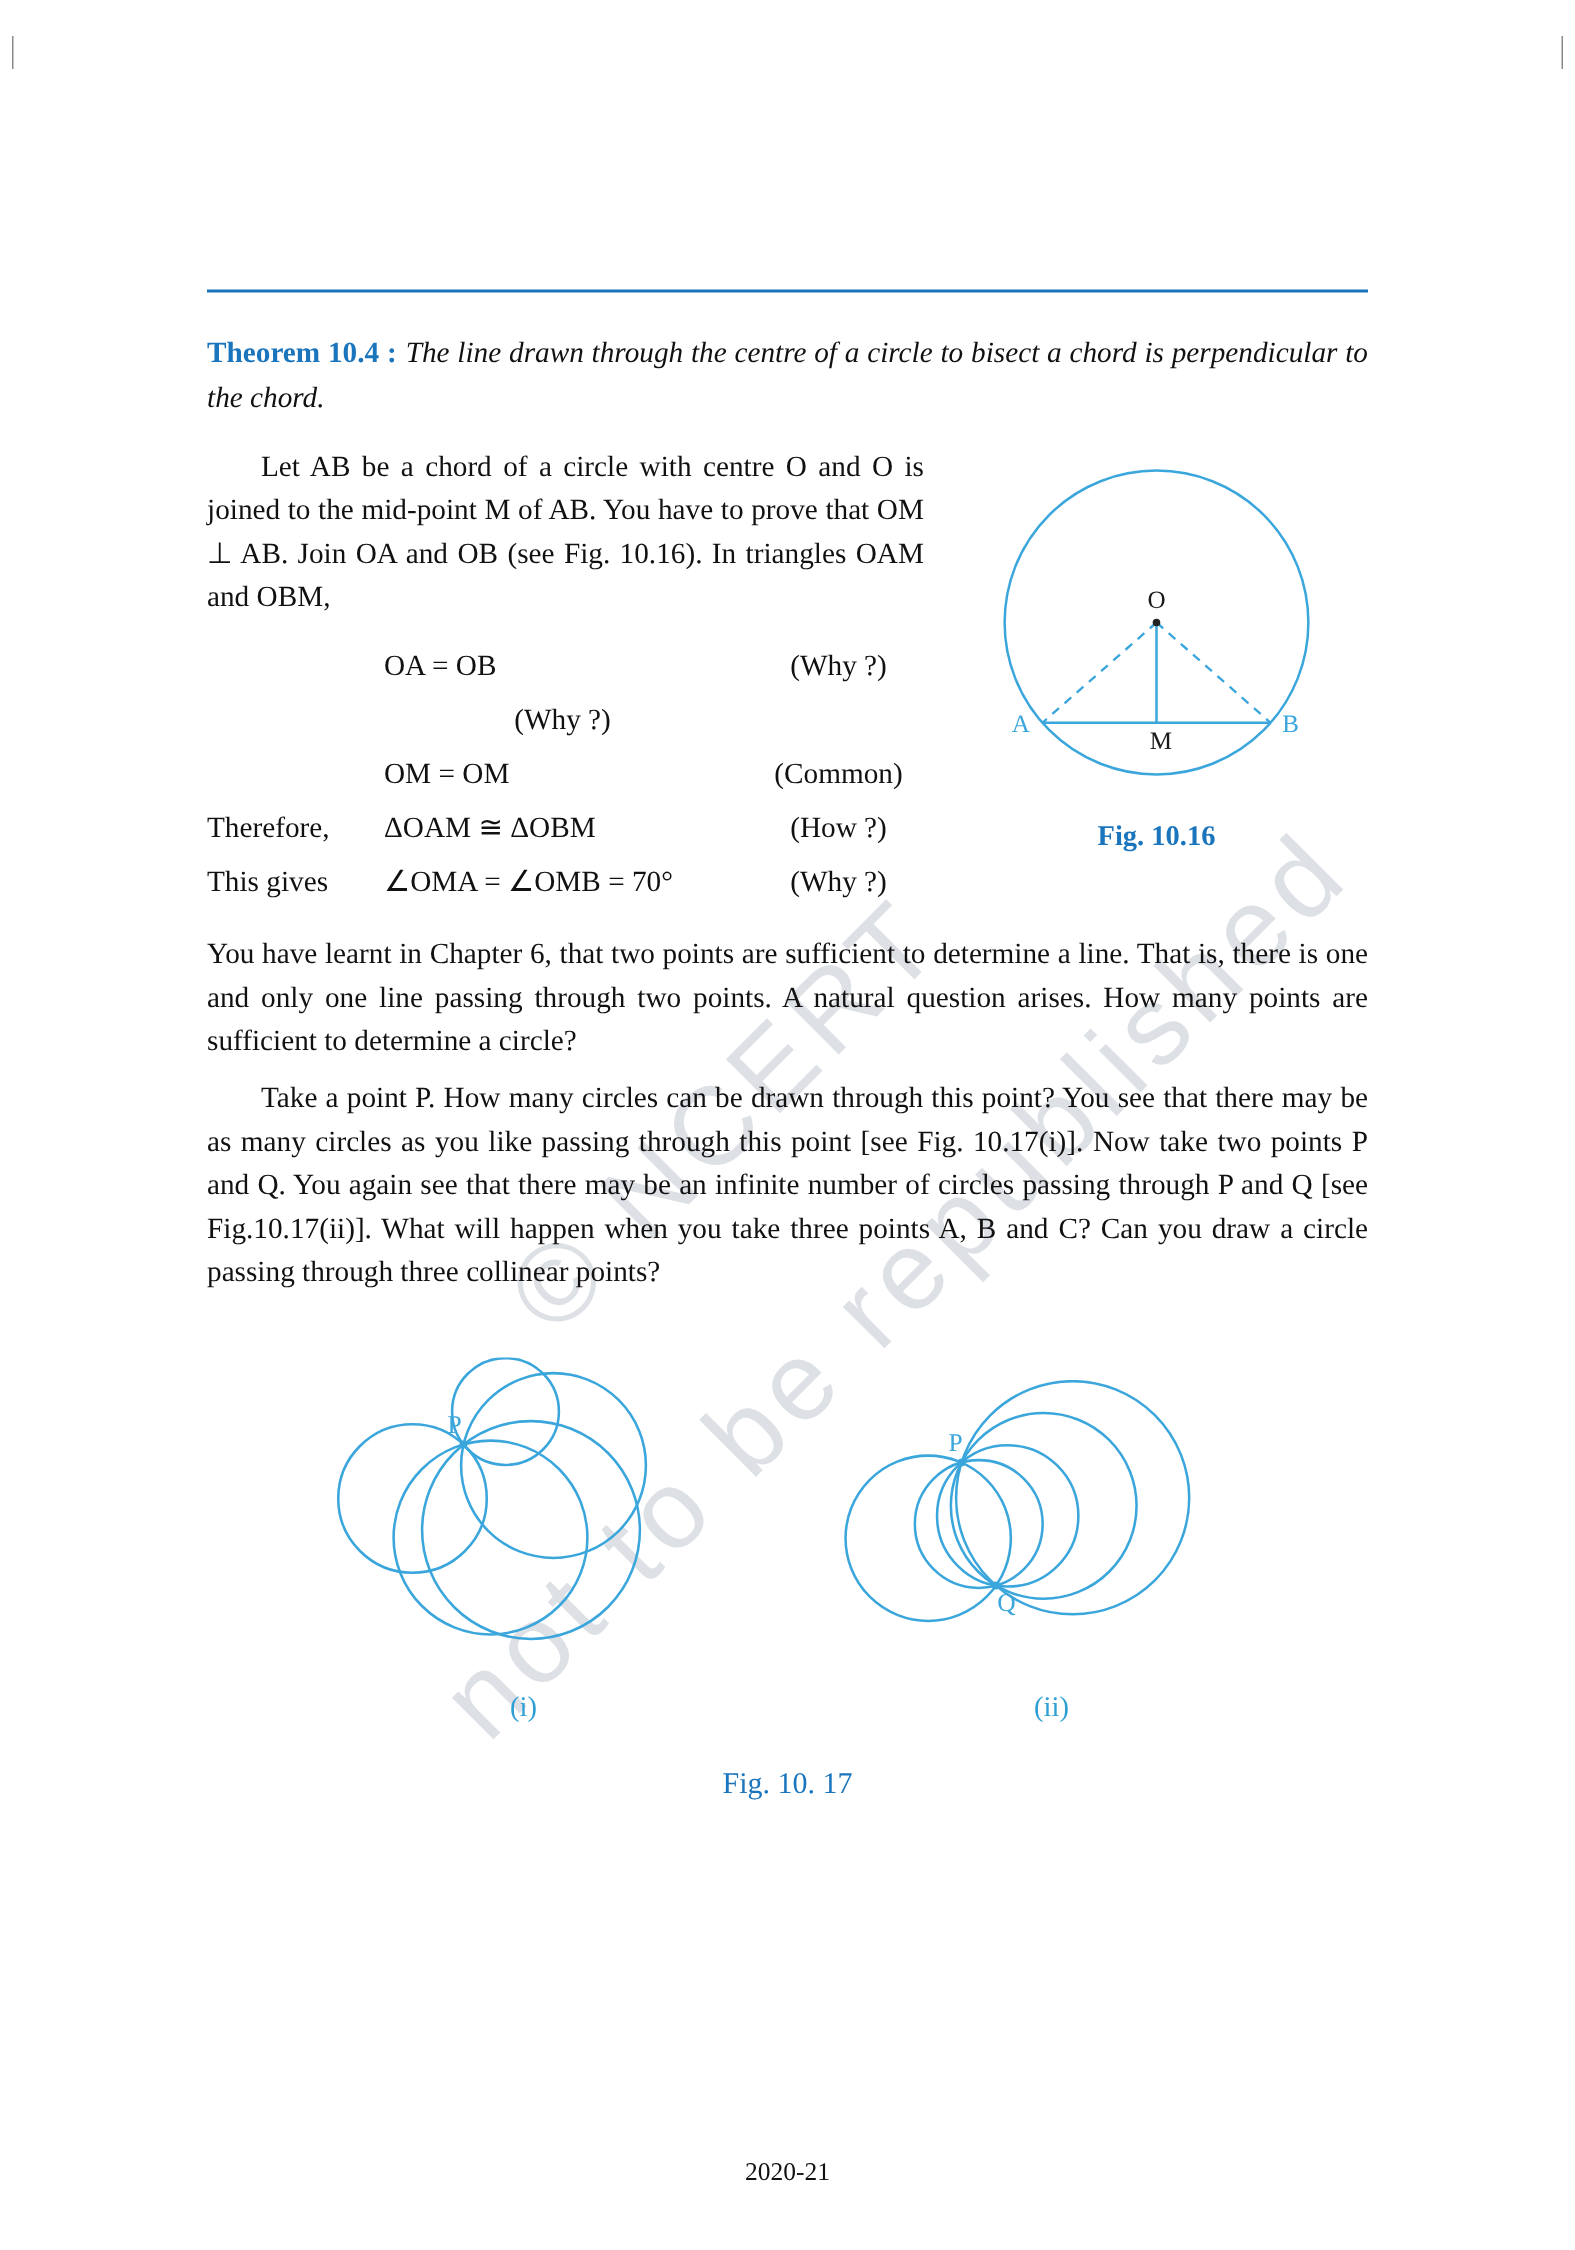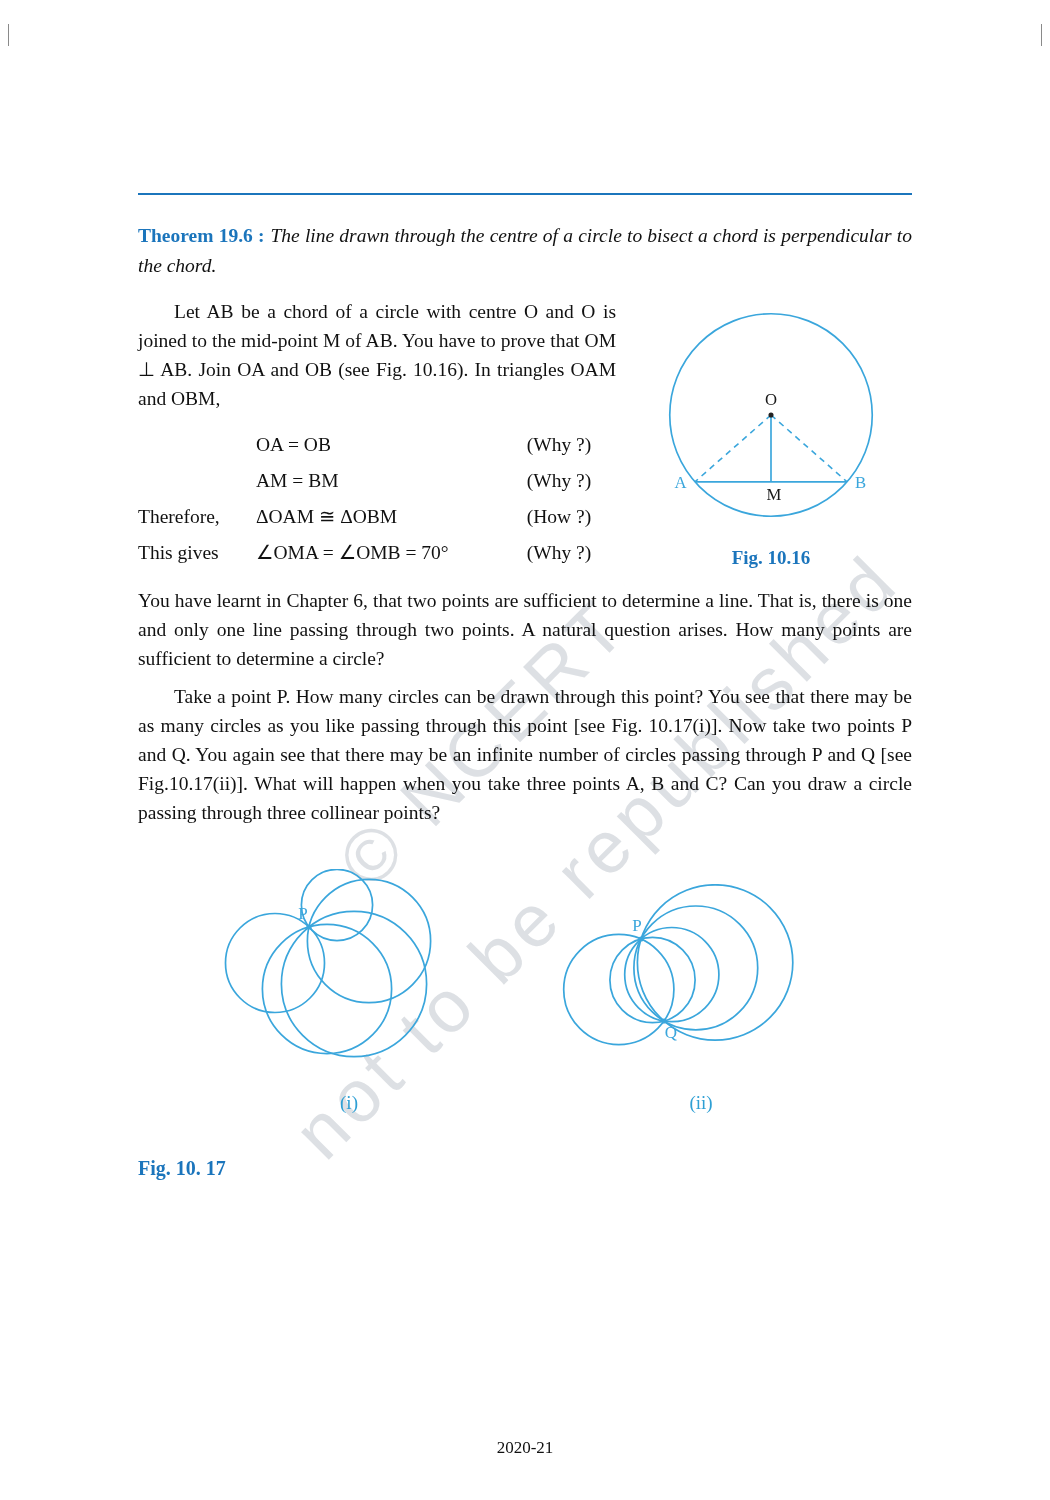--- a/index.html
+++ b/index.html
@@ -48,21 +48,21 @@
   .eq-reason{text-align:center;}
 
   .section-heading{clear:both;color:var(--accent);font-weight:bold;font-size:23px;margin-top:30px;}
   .section-para{font-size:19.5px;line-height:29px;text-align:justify;margin-top:15px;}
   .section-para.indent{text-indent:36px;margin-top:9px;}
 
   .fig17-block{margin-top:42px;display:flex;justify-content:center;align-items:flex-end;gap:52px;}
   .cluster{text-align:center;}
   .cluster svg{display:block;color:var(--figure);}
   .sub-caption{color:var(--subcaption);font-size:19px;margin-top:8px;}
-  .fig17-caption{text-align:left;color:var(--accent);font-weight:bold;font-size:20px;margin-top:43px;}
+  .fig17-caption{text-align:center;color:var(--accent);font-weight:normal;font-size:20px;margin-top:28px;}
 
   .footer{position:absolute;bottom:42px;left:0;width:100%;text-align:center;font-size:17px;z-index:1;}
 
   svg circle.c{fill:none;stroke:currentColor;stroke-width:1.7;}
   svg line.solid{stroke:currentColor;stroke-width:1.7;}
   svg line.dashed{stroke:currentColor;stroke-width:1.6;stroke-dasharray:6 5;}
   svg text{font-family:"Liberation Serif",serif;font-size:17px;}
   svg text.dark{fill:#1a1a1a;}
   svg text.blue{fill:var(--figure);}
   svg .dot{fill:#222;stroke:none;}
@@ -78,21 +78,21 @@
 
   <div class="watermark">
     <div>© NCERT</div>
     <div>not to be republished</div>
   </div>
 
   <div class="content">
 
     <div class="head-rule"></div>
 
-    <p class="theorem"><span class="t-label">Theorem 19.6 :</span><span class="t-state">The line drawn through the centre of a circle to bisect a chord is perpendicular to the chord.</span></p>
+    <p class="theorem"><span class="t-label">Theorem 10.4 :</span><span class="t-state">The line drawn through the centre of a circle to bisect a chord is perpendicular to the chord.</span></p>
 
     <div class="main-block">
 
       <div class="fig16-float">
         <svg width="256" height="232" viewBox="0 0 260 236">
           <circle class="c" cx="130" cy="118" r="103"></circle>
           <line class="solid" x1="52.6" y1="186" x2="207.4" y2="186"></line>
           <line class="solid" x1="130" y1="118" x2="130" y2="186"></line>
           <line class="dashed" x1="130" y1="118" x2="52.6" y2="186"></line>
           <line class="dashed" x1="130" y1="118" x2="207.4" y2="186"></line>
@@ -108,22 +108,26 @@
       <p class="para indent">Let AB be a chord of a circle with centre O and O is joined to the mid-point M of AB. You have to prove that OM ⊥ AB. Join OA and OB (see Fig. 10.16). In triangles OAM and OBM,</p>
 
       <div class="equations">
         <div class="eq-row">
           <span class="eq-prefix"></span>
           <span class="eq-main">OA = OB</span>
           <span class="eq-reason">(Why ?)</span>
         </div>
         <div class="eq-row">
           <span class="eq-prefix"></span>
-          <span class="eq-main">AM = BM</span>
           <span class="eq-reason">(Why ?)</span>
+        </div>
+        <div class="eq-row">
+          <span class="eq-prefix"></span>
+          <span class="eq-main">OM = OM</span>
+          <span class="eq-reason">(Common)</span>
         </div>
         <div class="eq-row">
           <span class="eq-prefix">Therefore,</span>
           <span class="eq-main">ΔOAM ≅ ΔOBM</span>
           <span class="eq-reason">(How ?)</span>
         </div>
         <div class="eq-row">
           <span class="eq-prefix">This gives</span>
           <span class="eq-main">∠OMA = ∠OMB = 70°</span>
           <span class="eq-reason">(Why ?)</span>

